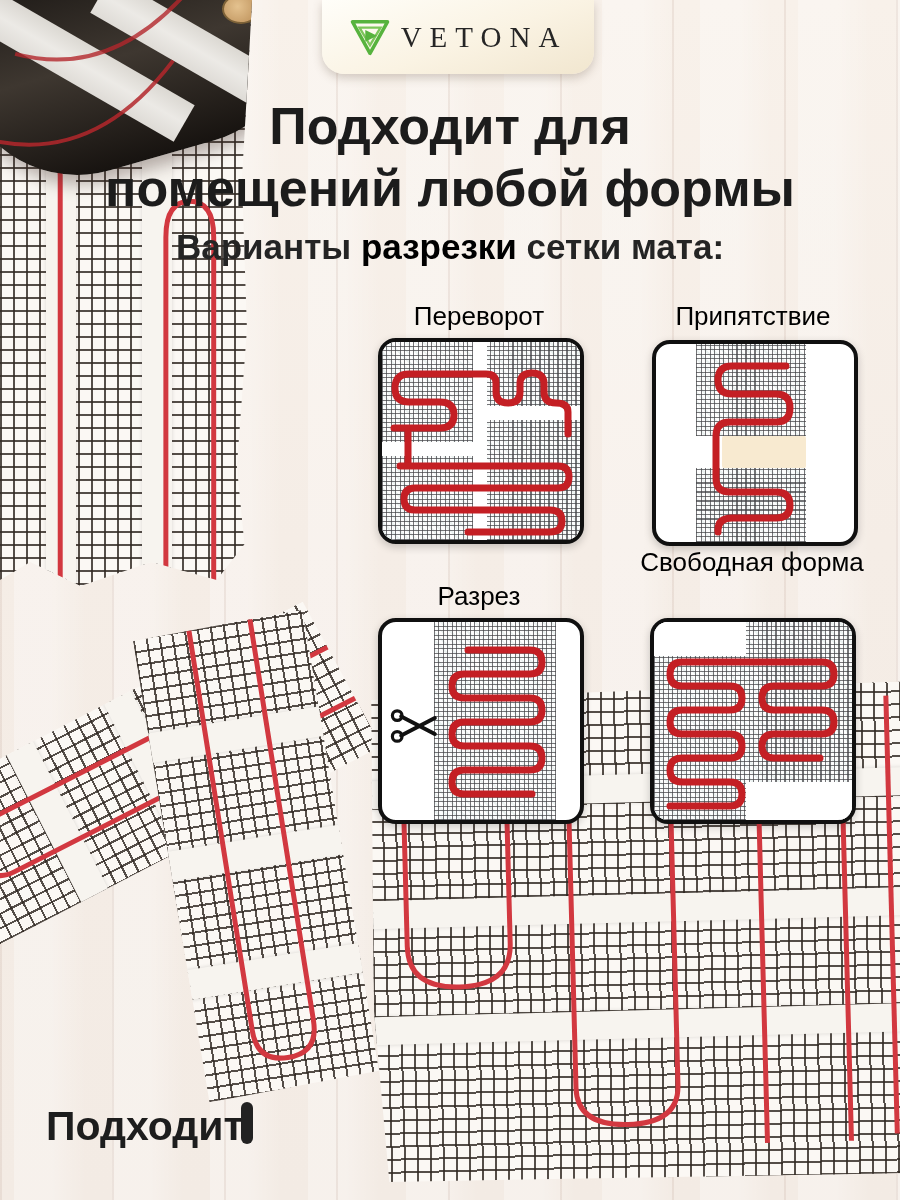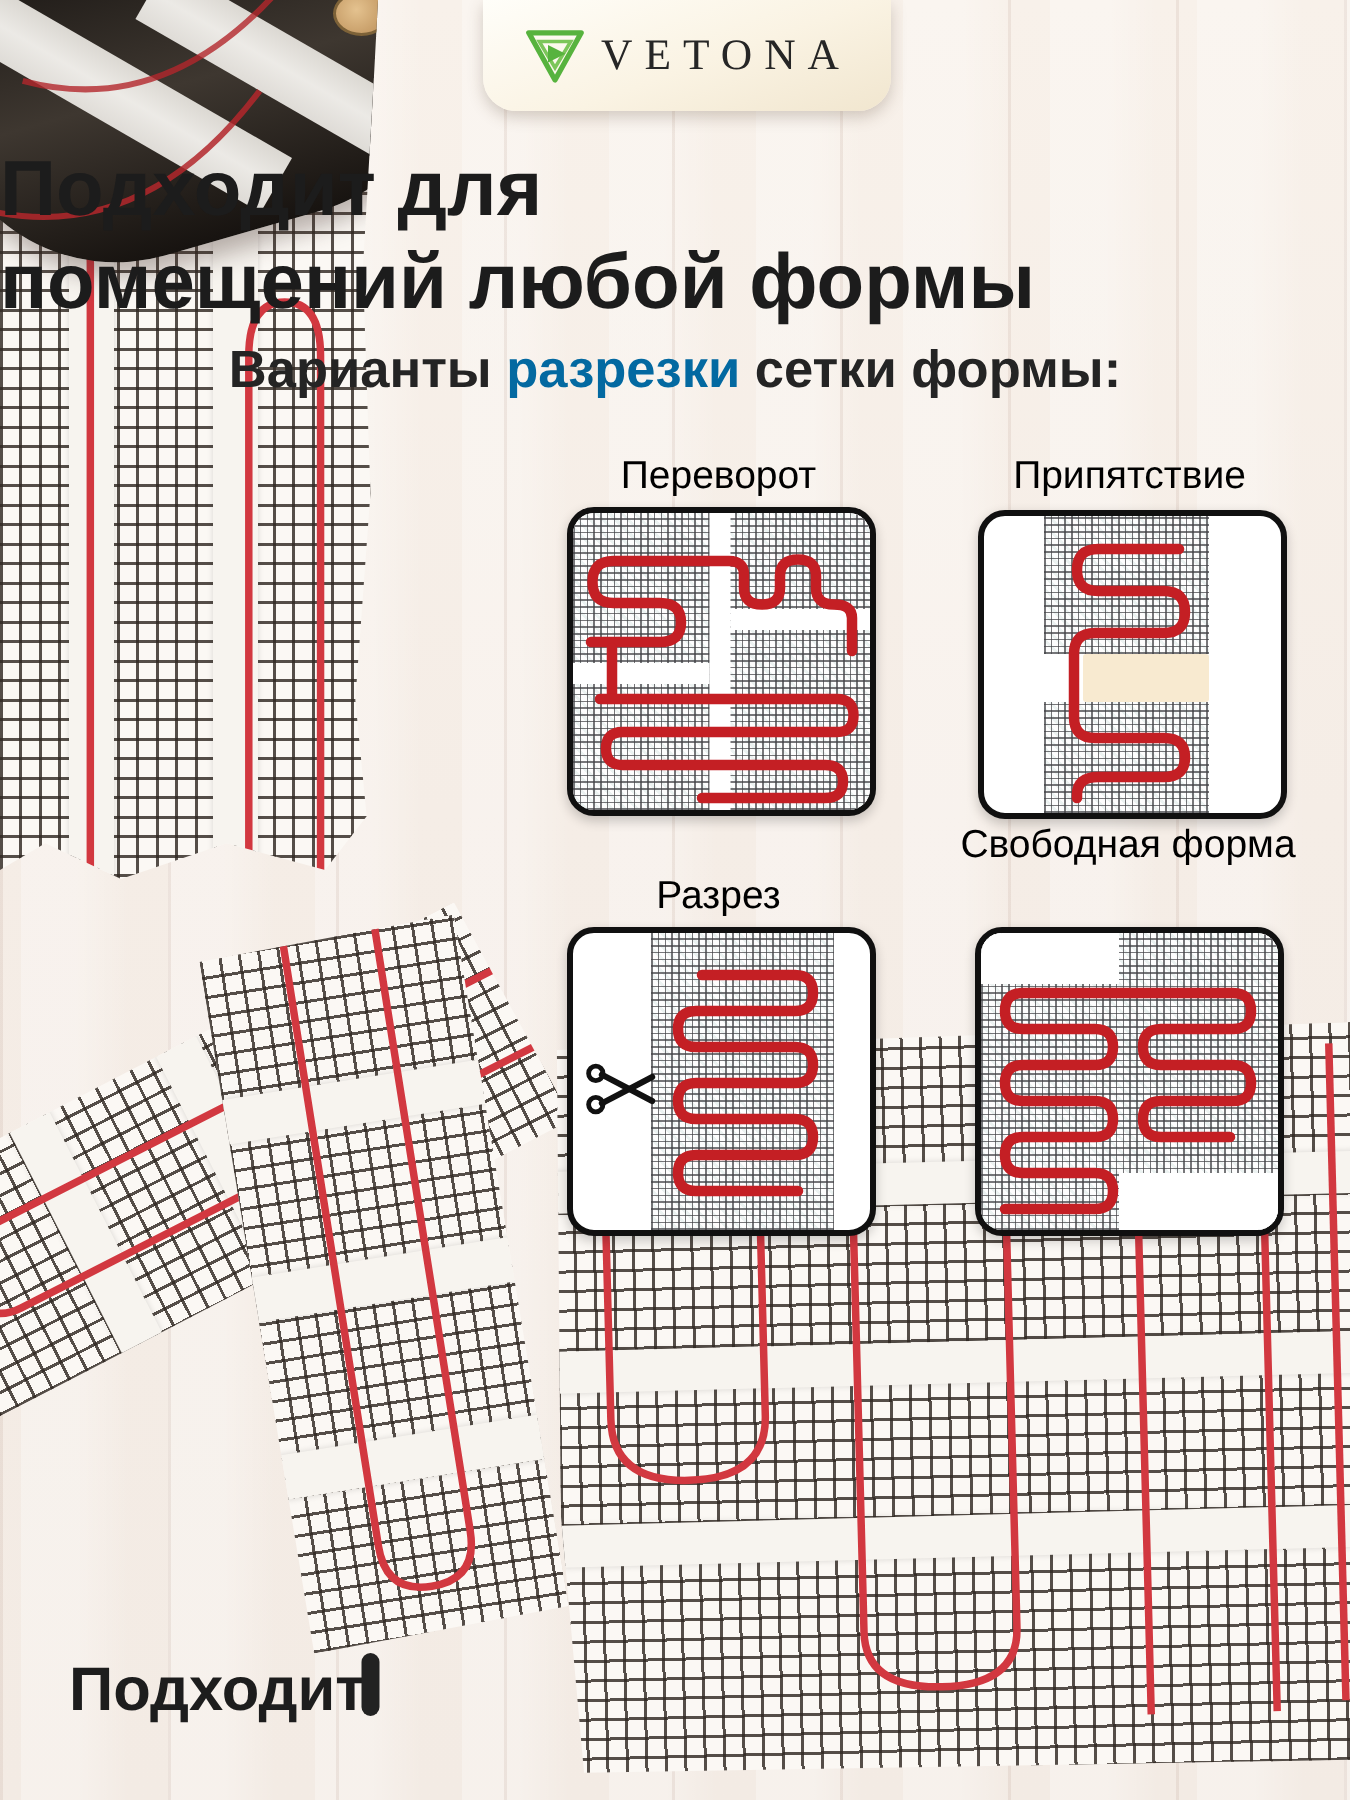--- a/index.html
+++ b/index.html
@@ -42,21 +42,21 @@
   
   #mat-big{left:372px;top:688px;width:548px;height:492px;transform:rotate(-1.5deg);
     clip-path:polygon(1% 1%,100% 0,100% 100%,2% 99%,0 64%);}
 
   
   #logo-badge{left:322px;top:0;width:272px;height:74px;border-radius:0 0 22px 22px;
     background:linear-gradient(160deg,#fffef9 0%,#faf3e3 55%,#f1e6cf 100%);
     box-shadow:0 4px 10px rgba(90,70,50,.25);
     display:flex;align-items:center;justify-content:center;gap:10px;}
   #brand-text{font-family:"Liberation Serif", serif;font-size:29px;letter-spacing:8px;color:#262626;text-align:center;}
-  .h1{width:900px;text-align:left;font-weight:bold;color:#1c1c1c;font-size:52px;letter-spacing:0;}
+  .h1{width:900px;text-align:center;font-weight:bold;color:#1c1c1c;font-size:52px;letter-spacing:0;}
   #h1-line1{top:96px;}
   #h1-line2{top:158px;}
   #subheading{top:227px;width:900px;text-align:center;font-weight:bold;font-size:35px;color:#242424;}
 
   
   .card{position:absolute;width:198px;height:198px;background:#fff;border:4px solid #101010;
     border-radius:18px;overflow:hidden;box-shadow:0 3px 8px rgba(0,0,0,.2);}
   .diagram-mesh{position:absolute;
     background:
       repeating-linear-gradient(90deg, rgba(66,66,70,.72) 0 1px, rgba(0,0,0,0) 1px 4.5px),
@@ -136,21 +136,21 @@
     <polygon points="9,9 27,9 18,24" fill="none" stroke="#7cc65a" stroke-width="2"></polygon>
     <polygon points="14,11 24,16 14,21" fill="#57b33e"></polygon>
   </svg>
   <span id="brand-text">VETONA</span>
 </div>
 
 <div class="abs h1" id="h1-line1">Подходит для</div>
 <div class="abs h1" id="h1-line2">помещений любой формы</div>
 
 <div class="abs" id="subheading">
-  <span>Варианты </span><span style="color:#0369a1">разрезки</span><span> сетки формы:</span>
+  <span>Варианты </span><span style="color:#000000">разрезки</span><span> сетки мата:</span>
 </div>
 
 <div class="abs card-title" id="title1">Переворот</div>
 <div class="card" id="card1">
   <div class="diagram-mesh" style="left:0;top:0;width:198px;height:198px;"></div>
   <div class="band" style="left:91px;top:0;width:14px;height:198px;"></div>
   <div class="band" style="left:0;top:100px;width:91px;height:14px;"></div>
   <div class="band" style="left:105px;top:64px;width:93px;height:14px;"></div>
   <svg class="cable-svg" width="198" height="198" viewBox="0 0 198 198">
     <g fill="none" stroke="#c41f24" stroke-width="7" stroke-linecap="round" stroke-linejoin="round">

